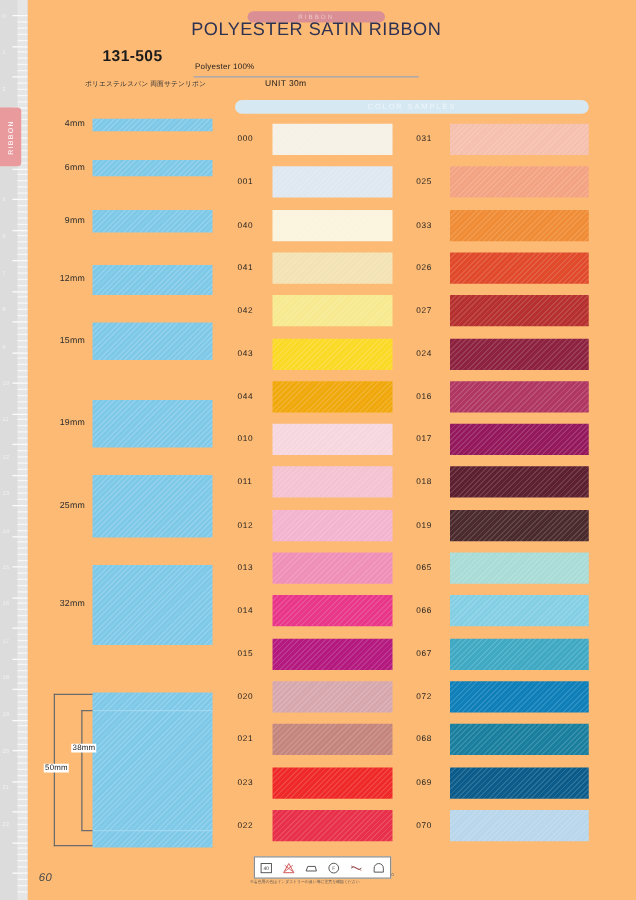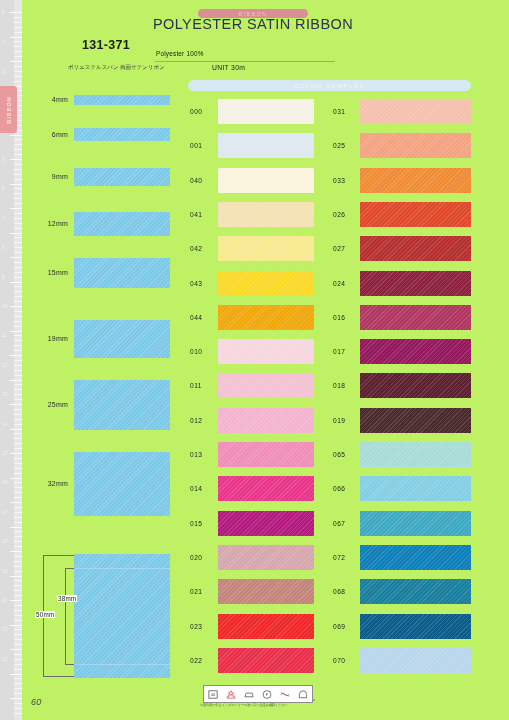--- a/index.html
+++ b/index.html
@@ -3,21 +3,21 @@
 <meta charset="utf-8">
 <style>
   html,body{margin:0;padding:0;}
   body{
     width:509px;height:720px;
     background:#ffffff;
     font-family:"Liberation Sans", sans-serif;
     overflow:hidden;
     position:relative;
   }
-  #page{position:absolute;inset:0;background:#bef264;}
+  #page{position:absolute;inset:0;background:#fdba74;}
 
   
   .rail{
     position:absolute;left:0;top:0;width:22px;height:720px;
     background:#dcdcdc;
   }
   .rail-inner{
     position:absolute;left:14px;top:0;width:8px;height:720px;
     background:#e6e6e6;
   }
@@ -330,21 +330,21 @@
       </div>
     <div class="rail-tab">
       <span>RIBBON</span>
     </div>
   </div>
 
   <div class="ribbon-pill">
     <em>RIBBON</em>
   </div>
   <div class="main-title">POLYESTER SATIN RIBBON</div>
-  <div class="sku">131-371</div>
+  <div class="sku">131-505</div>
   <div class="jp-sub">ポリエステルスパン 両面サテンリボン</div>
   <div class="comp">Polyester  100%</div>
   <div class="comp-rule"></div>
   <div class="unit">UNIT  30m</div>
 
   <div class="cs-banner">
     <em>COLOR  SAMPLES</em>
   </div>
 
   <div id="width-col">

